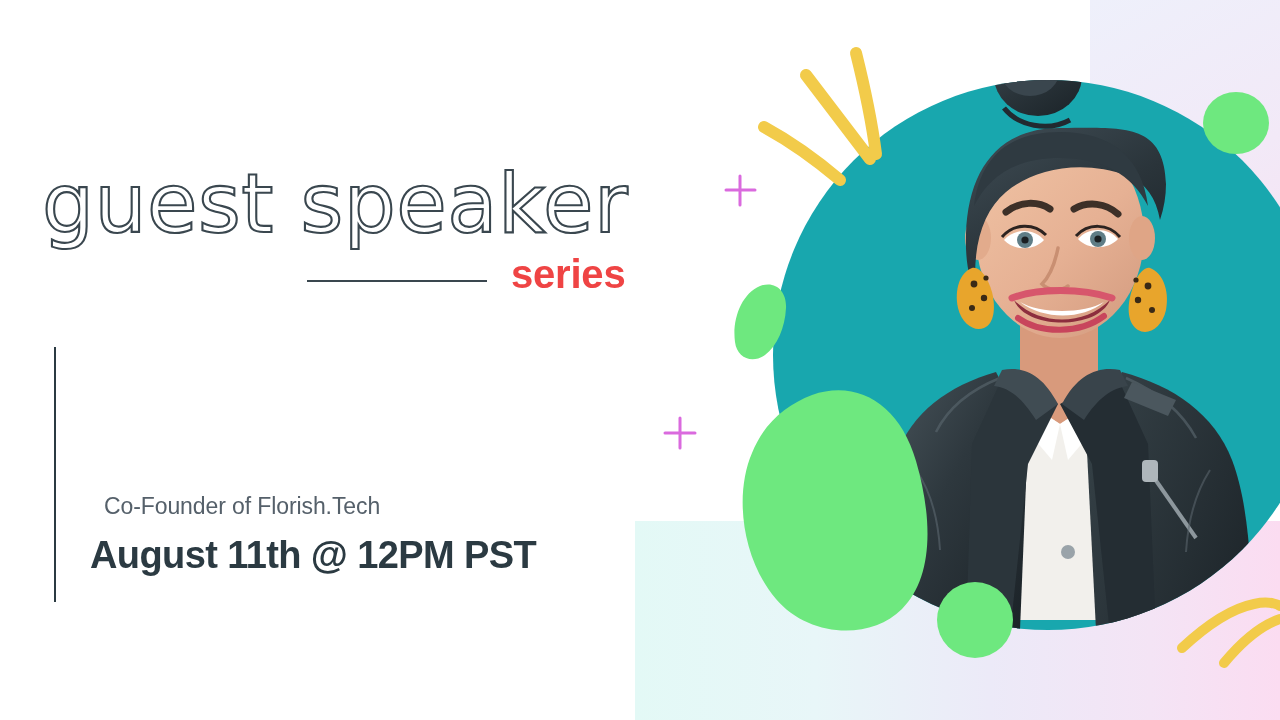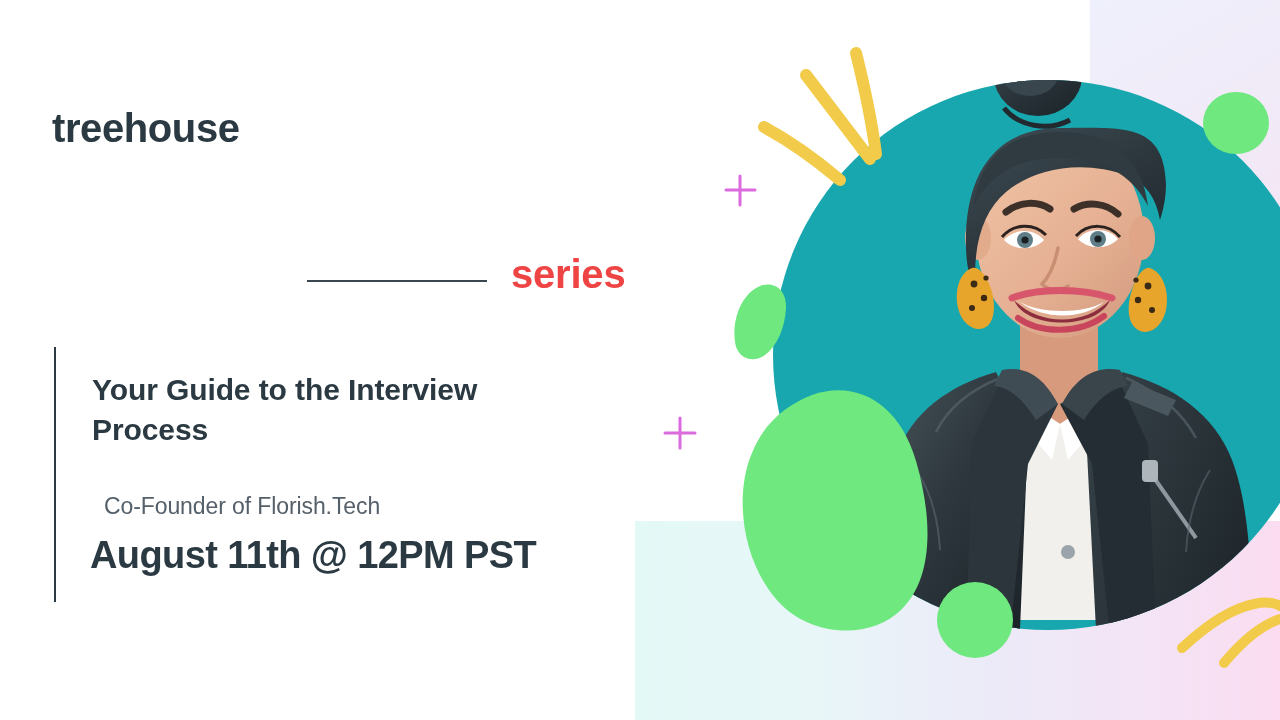--- a/index.html
+++ b/index.html
@@ -222,29 +222,28 @@
       <line x1="740" y1="176" x2="740" y2="205"></line>
       <line x1="726" y1="190" x2="755" y2="190"></line>
     </g>
     <g stroke="#da6ade" stroke-width="3" stroke-linecap="round">
       <line x1="680" y1="418" x2="680" y2="448"></line>
       <line x1="665" y1="433" x2="695" y2="433"></line>
     </g>
   </svg>
   </div>
 
-  <div class="wordmark">treehouse</div>
-
+
+  <div class="headline-outline">guest speaker</div>
 
   <div class="series-rule"></div>
 
   <div class="series-word">series</div>
 
   <div class="accent-rule"></div>
 
-  <div class="talk-title">Your Guide to the Interview Process</div>
 
 
   <div class="speaker-role">Co-Founder of Florish.Tech</div>
 
   <div class="date-line">August 11th @ 12PM PST</div>
 
 </div>
 
 </body></html>

